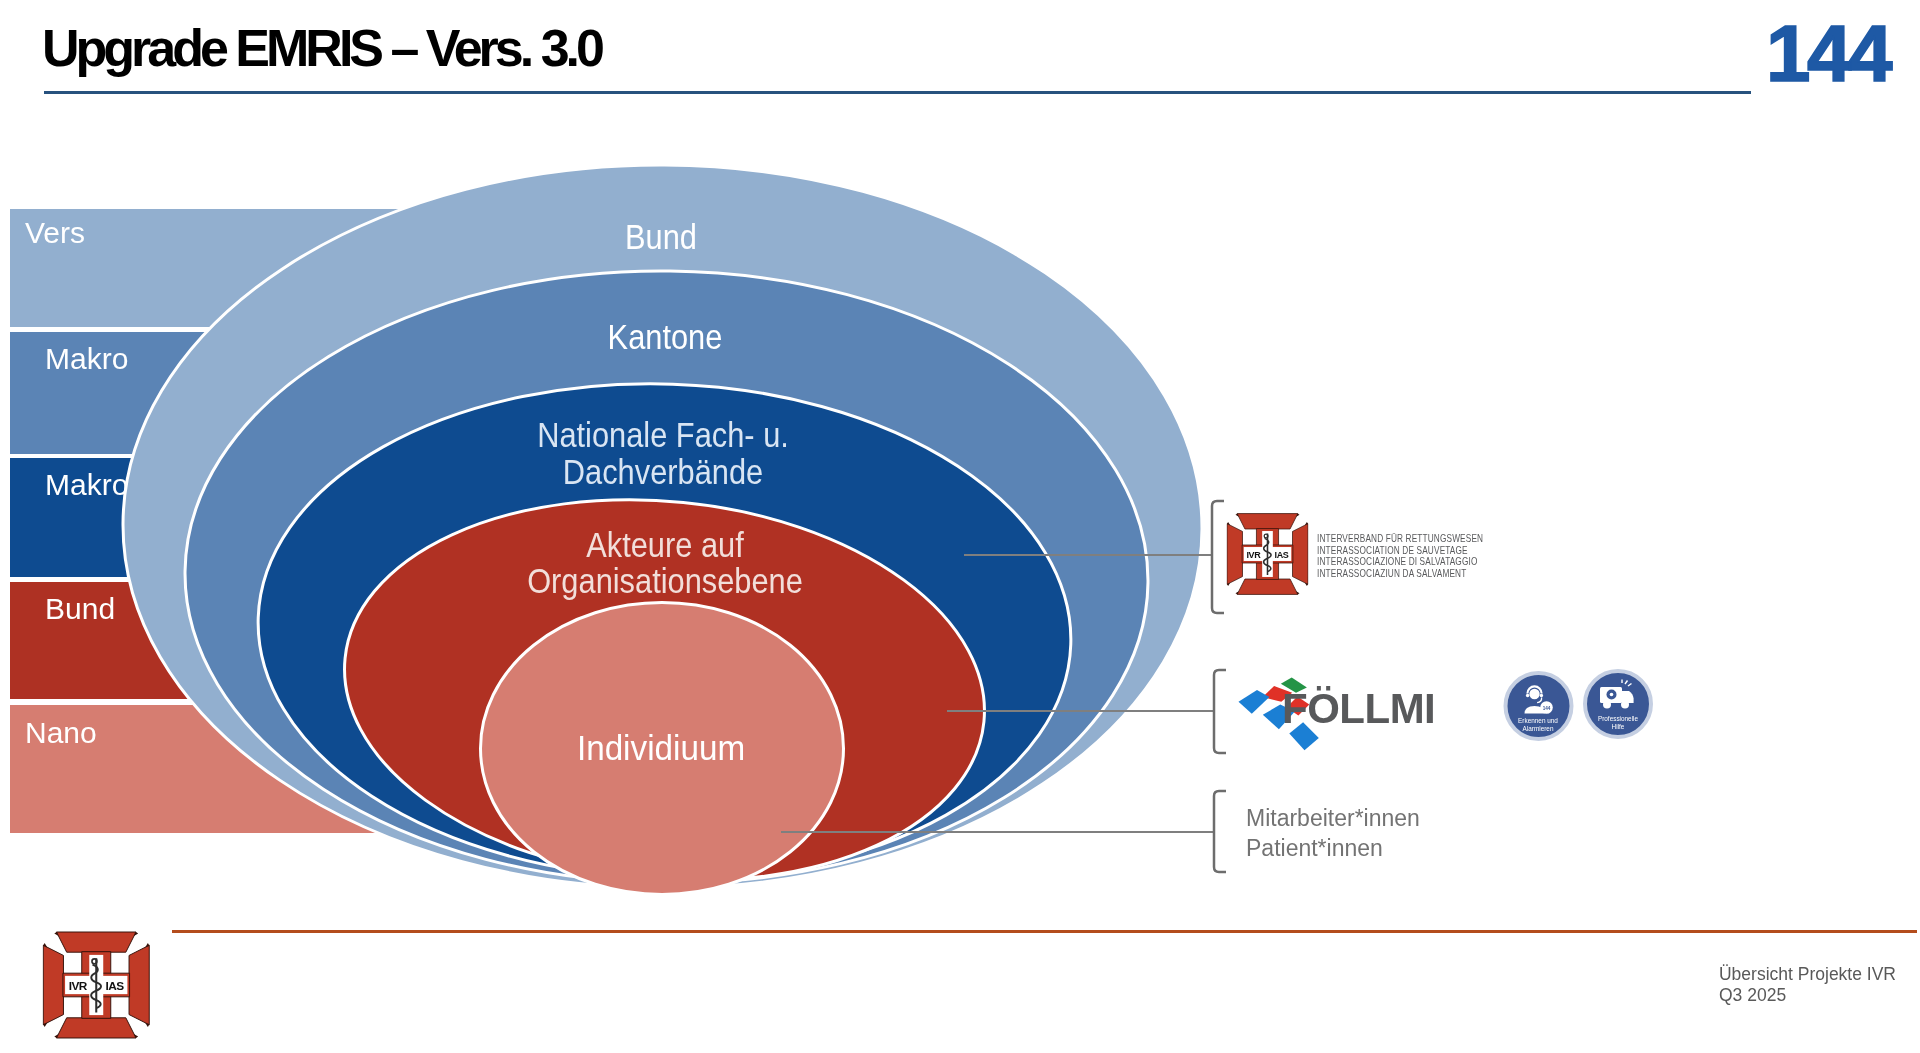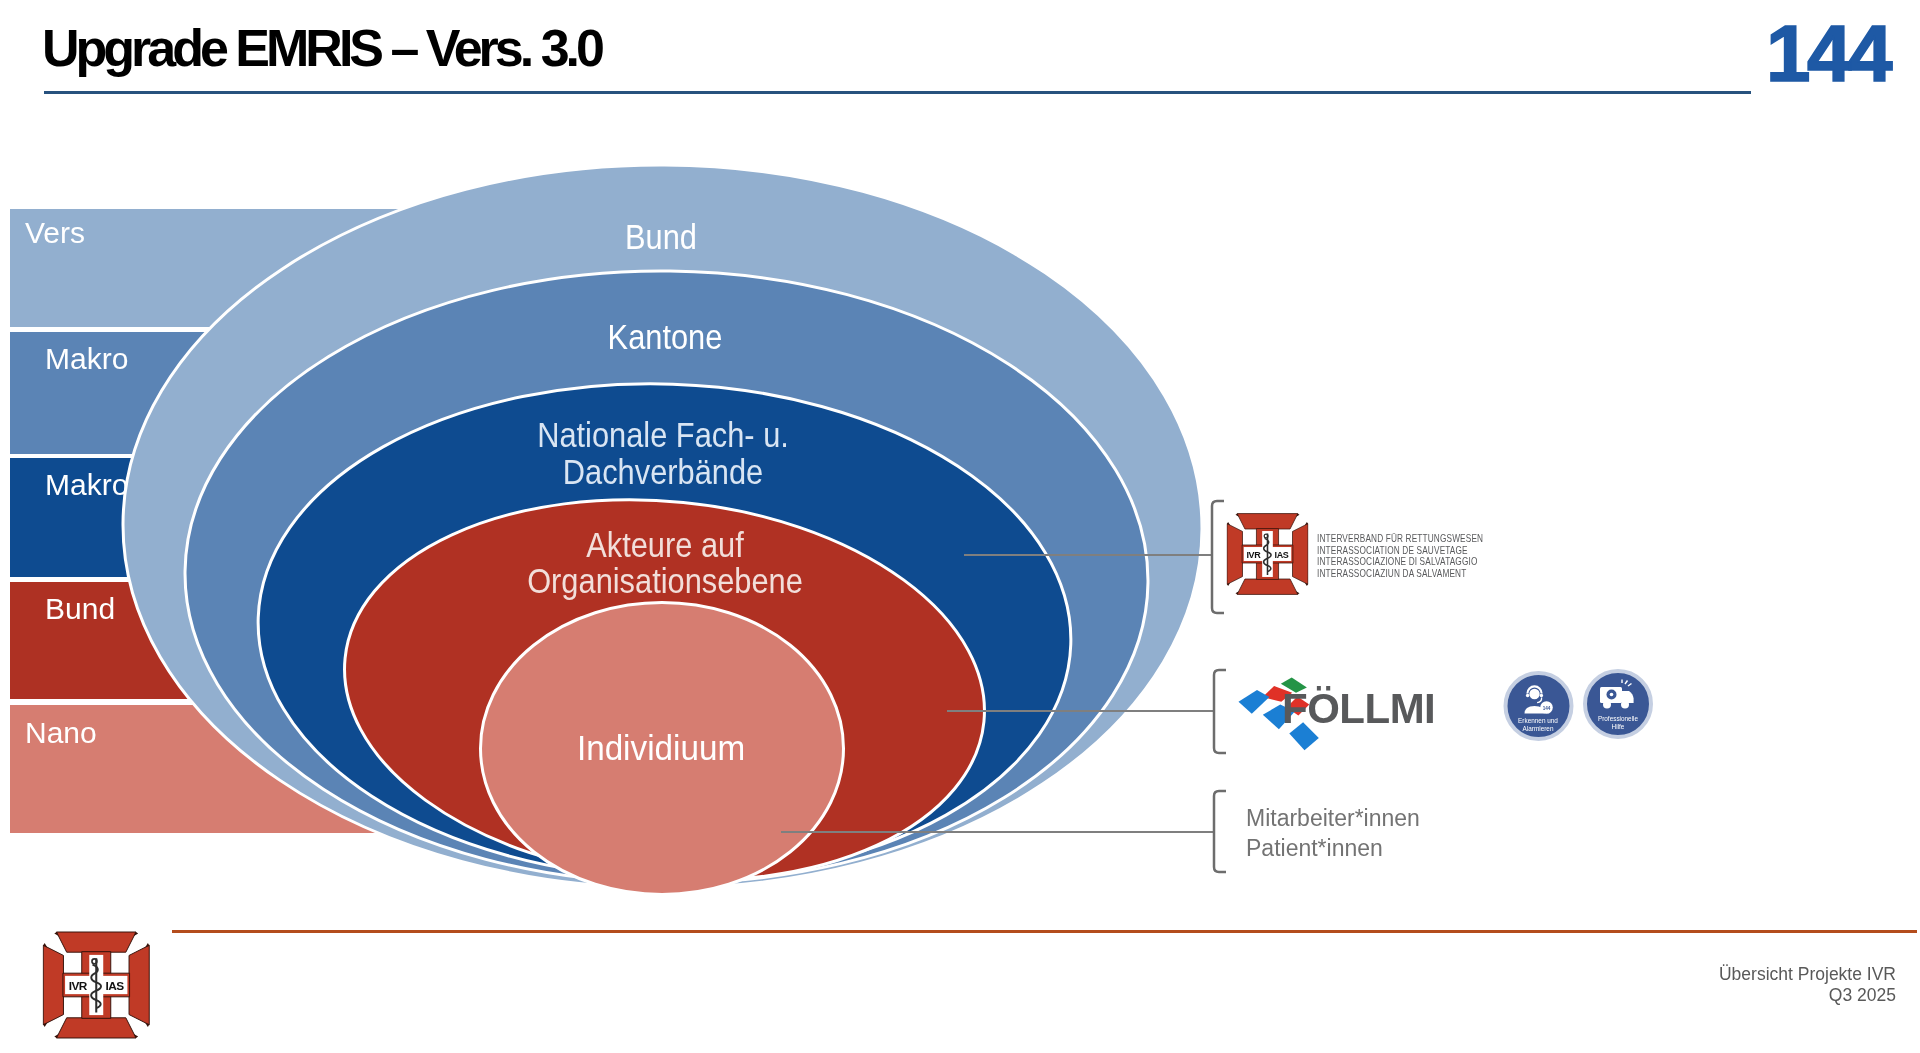--- a/index.html
+++ b/index.html
@@ -16,21 +16,21 @@
   .b1{top:209px;height:118px;background:#92afcf;}
   .b2{top:332px;height:122px;background:#5b84b5;}
   .b3{top:458px;height:119px;background:#0e4b90;}
   .b4{top:582px;height:117px;background:#ae3123;}
   .b5{top:705px;height:128px;background:#d67d71;}
   .elab{width:700px;text-align:center;font-size:35px;line-height:36.5px;color:#fff;transform:scaleX(0.88);}
   .ivrtxt{left:1317px;top:533px;font-size:11px;line-height:11.6px;color:#58595b;letter-spacing:0.2px;transform:scaleX(0.75);transform-origin:left top;}
   .follmi{left:1282px;top:685px;font-size:42px;font-weight:bold;color:#58595b;letter-spacing:-0.5px;}
   .mita{left:1246px;top:803px;font-size:23px;line-height:30px;color:#737373;}
   .redrule{left:172px;top:930px;width:1745px;height:3px;background:#b44d1d;}
-  .footR{right:24px;top:964px;text-align:right;font-size:17.5px;line-height:21px;color:#595959;}
+  .footR{right:24px;top:964px;font-size:17.5px;line-height:21px;color:#595959;}
 </style>
 </head>
 <body>
   <div class="abs title">Upgrade EMRIS – Vers. 3.0</div>
   <div class="abs rule"></div>
   <div class="abs logo144">144</div>
 
   <div class="abs band b1">
     <span>Vers</span>
   </div>

